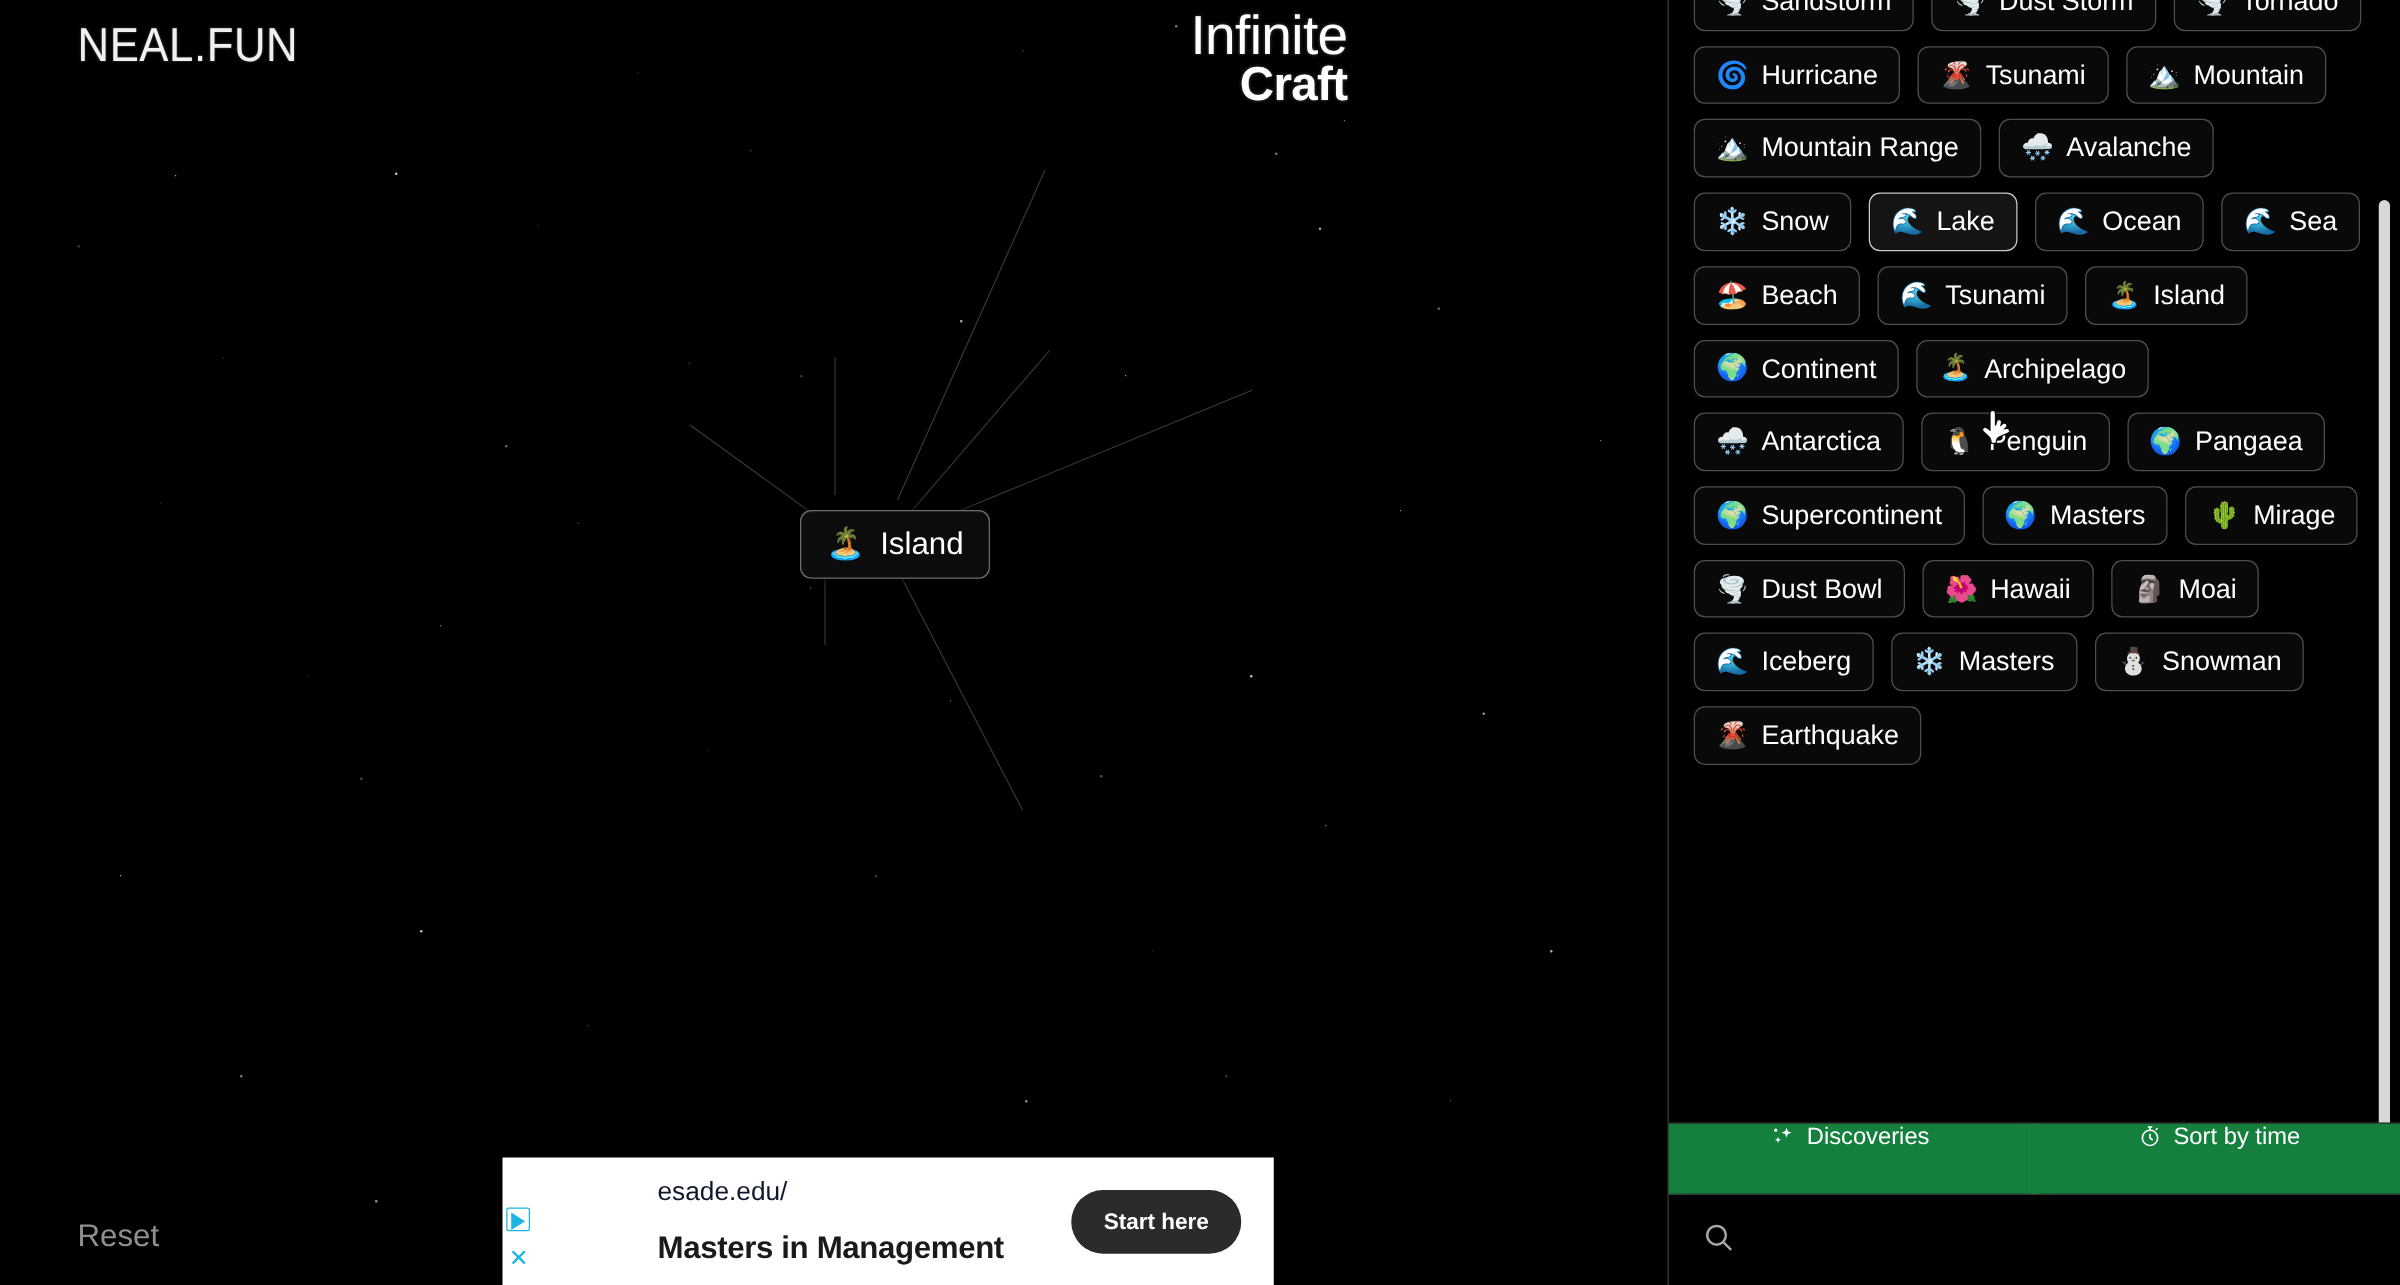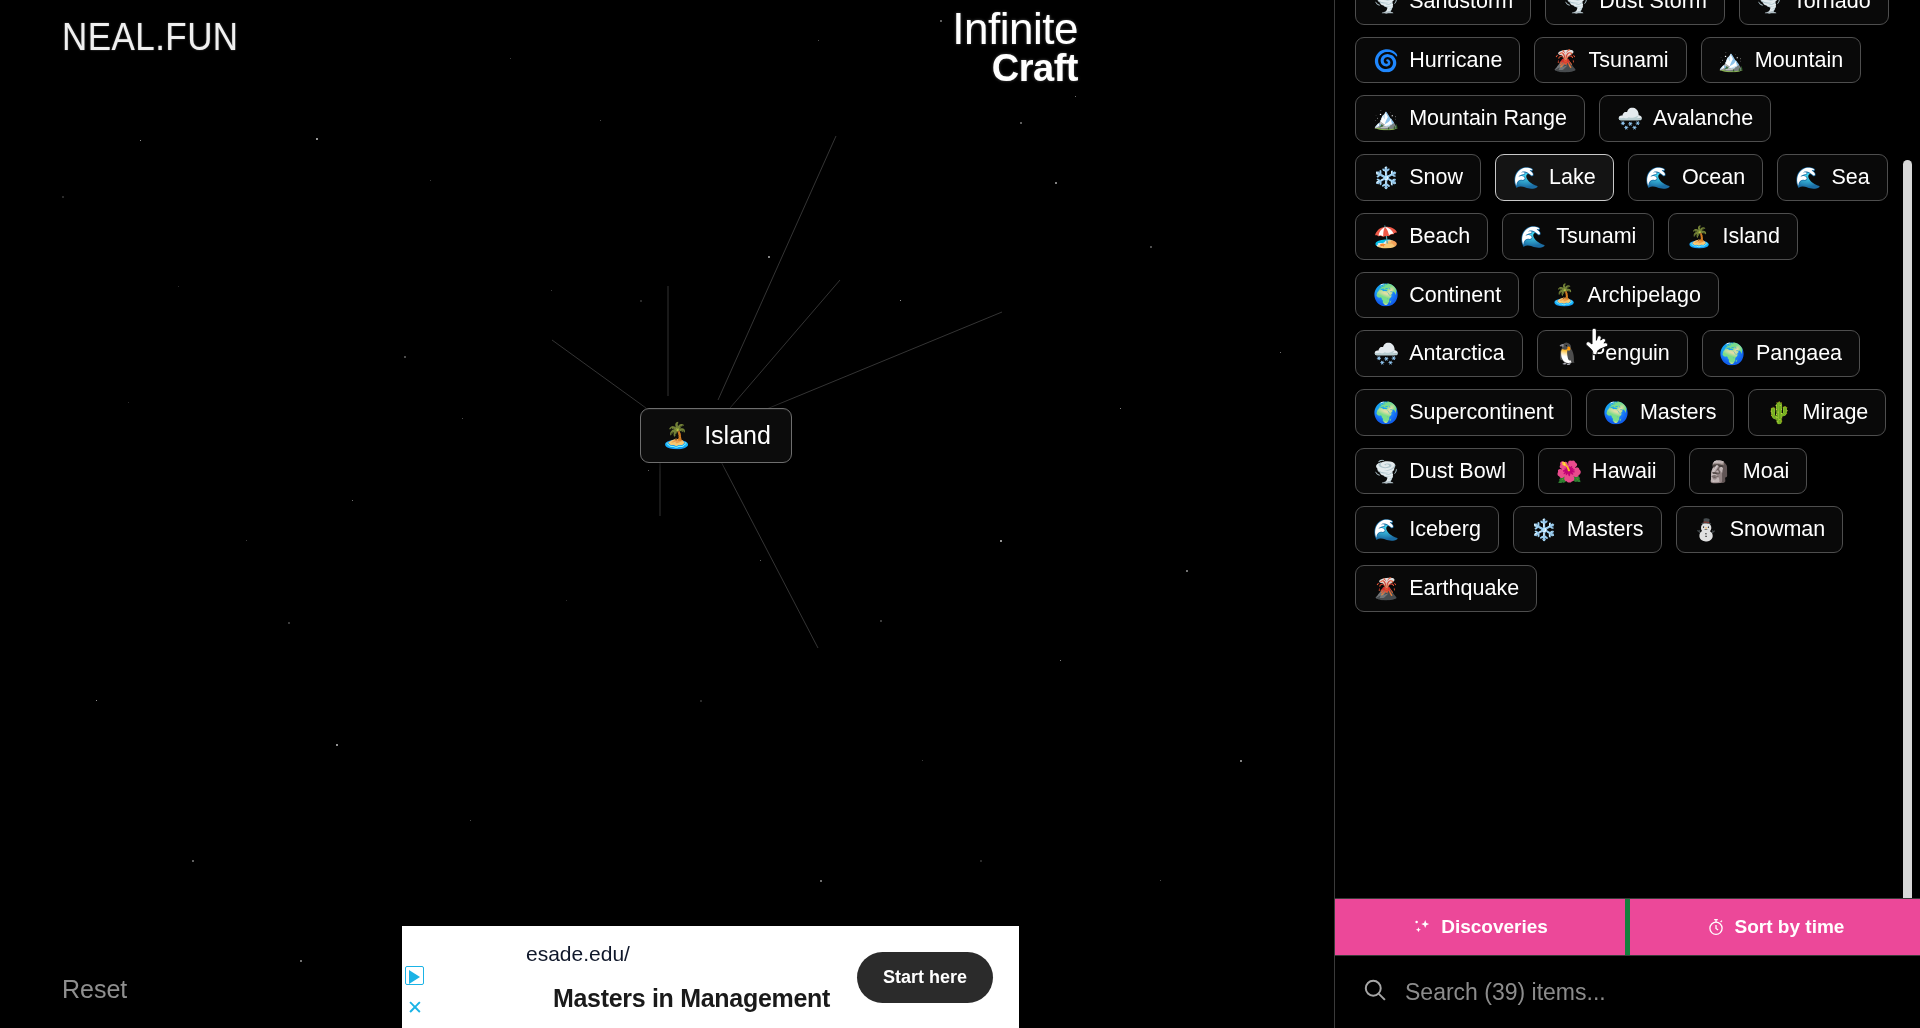--- a/index.html
+++ b/index.html
@@ -80,21 +80,21 @@
   #ad-choices .tri-ring {
     position: absolute; left: 3px; top: 40px;
     width: 19px; height: 19px; border: 1.5px solid #1ab3e6; border-radius: 2px;
   }
   #ad-choices .xmark {
     position: absolute; left: 5px; top: 72px;
     color: #1ab3e6; font-size: 19px; line-height: 1; font-weight: 400;
   }
   #ad-text { flex: 1; padding-left: 90px; }
   #ad-url { font-size: 21px; color: #0f172a; font-family: "Liberation Sans", sans-serif; }
-  #ad-headline { font-size: 25px; color: #1a1a1a; font-weight: 700; margin-top: 18px; letter-spacing: -0.3px; text-align: center; }
+  #ad-headline { font-size: 25px; color: #1a1a1a; font-weight: 700; margin-top: 18px; letter-spacing: -0.3px; }
   #ad-cta {
     flex: none; margin-right: 26px;
     background: #2b2b2b; color: #fff;
     border: none; border-radius: 26px;
     padding: 15px 26px; font-size: 18px; font-weight: 700;
     font-family: "Liberation Sans", sans-serif; cursor: pointer;
   }
 
   
   #toolbar { position: absolute; right: 16px; bottom: 8px; display: flex; align-items: center; gap: 28px; }
@@ -143,23 +143,23 @@
     background: #d8d8d8; border-radius: 5px; cursor: pointer;
   }
 
   
   #tabs {
     display: flex; height: 58px;
     border-top: 1px solid #3a3a3a;
     border-bottom: 1px solid #3a3a3a;
   }
   .tab {
-    flex: 1; display: flex; align-items: center; justify-content: center; gap: 9px;
-    color: #fff; font-size: 19px; font-weight: 700; cursor: pointer;
-    background: #ec4899; border: none; font-family: "Liberation Sans", sans-serif;
+    flex: 1; display: flex; justify-content: center; gap: 9px;
+    color: #fff; font-size: 19px; font-weight: 400; cursor: pointer;
+    background: #15803d; border: none; font-family: "Liberation Sans", sans-serif;
   }
   .tab + .tab { border-left: 5px solid #15803d; }
   .tab svg { display: block; }
 
   
   #search-row { height: 72px; display: flex; align-items: center; padding: 0 26px; gap: 16px; }
   #search-input {
     flex: 1; background: transparent; border: none; outline: none;
     color: #fff; font-size: 23px; font-family: "Liberation Sans", sans-serif;
   }
@@ -448,21 +448,20 @@
       </button>
     </div>
 
     <div id="search-row">
       <span>
         <svg width="28" height="28" viewBox="0 0 24 24" fill="none" stroke="#a6a6a6" stroke-width="1.7">
           <circle cx="10.5" cy="10.5" r="6.4"></circle>
           <path d="M15.3 15.3 20.5 20.5"></path>
         </svg>
       </span>
-      <input id="search-input" type="text" placeholder="Search (39) items..." style="">
     </div>
   </div>
 
   <svg id="cursor" viewBox="0 0 26 34">
     <path d="M8 2.5c0-1.2 1-2.2 2.2-2.2s2.2 1 2.2 2.2v9.8l.9-3.1c.3-1.1 1.4-1.7 2.5-1.4 1 .3 1.6 1.3 1.4 2.3l-.4 2 1.5-1.2c.9-.7 2.2-.5 2.9.4.6.8.5 1.9-.2 2.6l-1.1 1 1.6-.2c1.1-.1 2.1.7 2.2 1.8.1.9-.4 1.7-1.2 2l-6.9 2.9c-1.4.6-2.3 1.9-2.5 3.4l-.2 1.9H9l-.3-2.3c-.2-1.3-.8-2.4-1.8-3.3l-4.2-3.8c-.9-.8-.9-2.1-.1-2.9.7-.8 1.9-.9 2.8-.3l2.6 1.9z" fill="#fff" stroke="#0b0b0b" stroke-width="1"></path>
   </svg>
 
 </div>
 
 </body></html>

